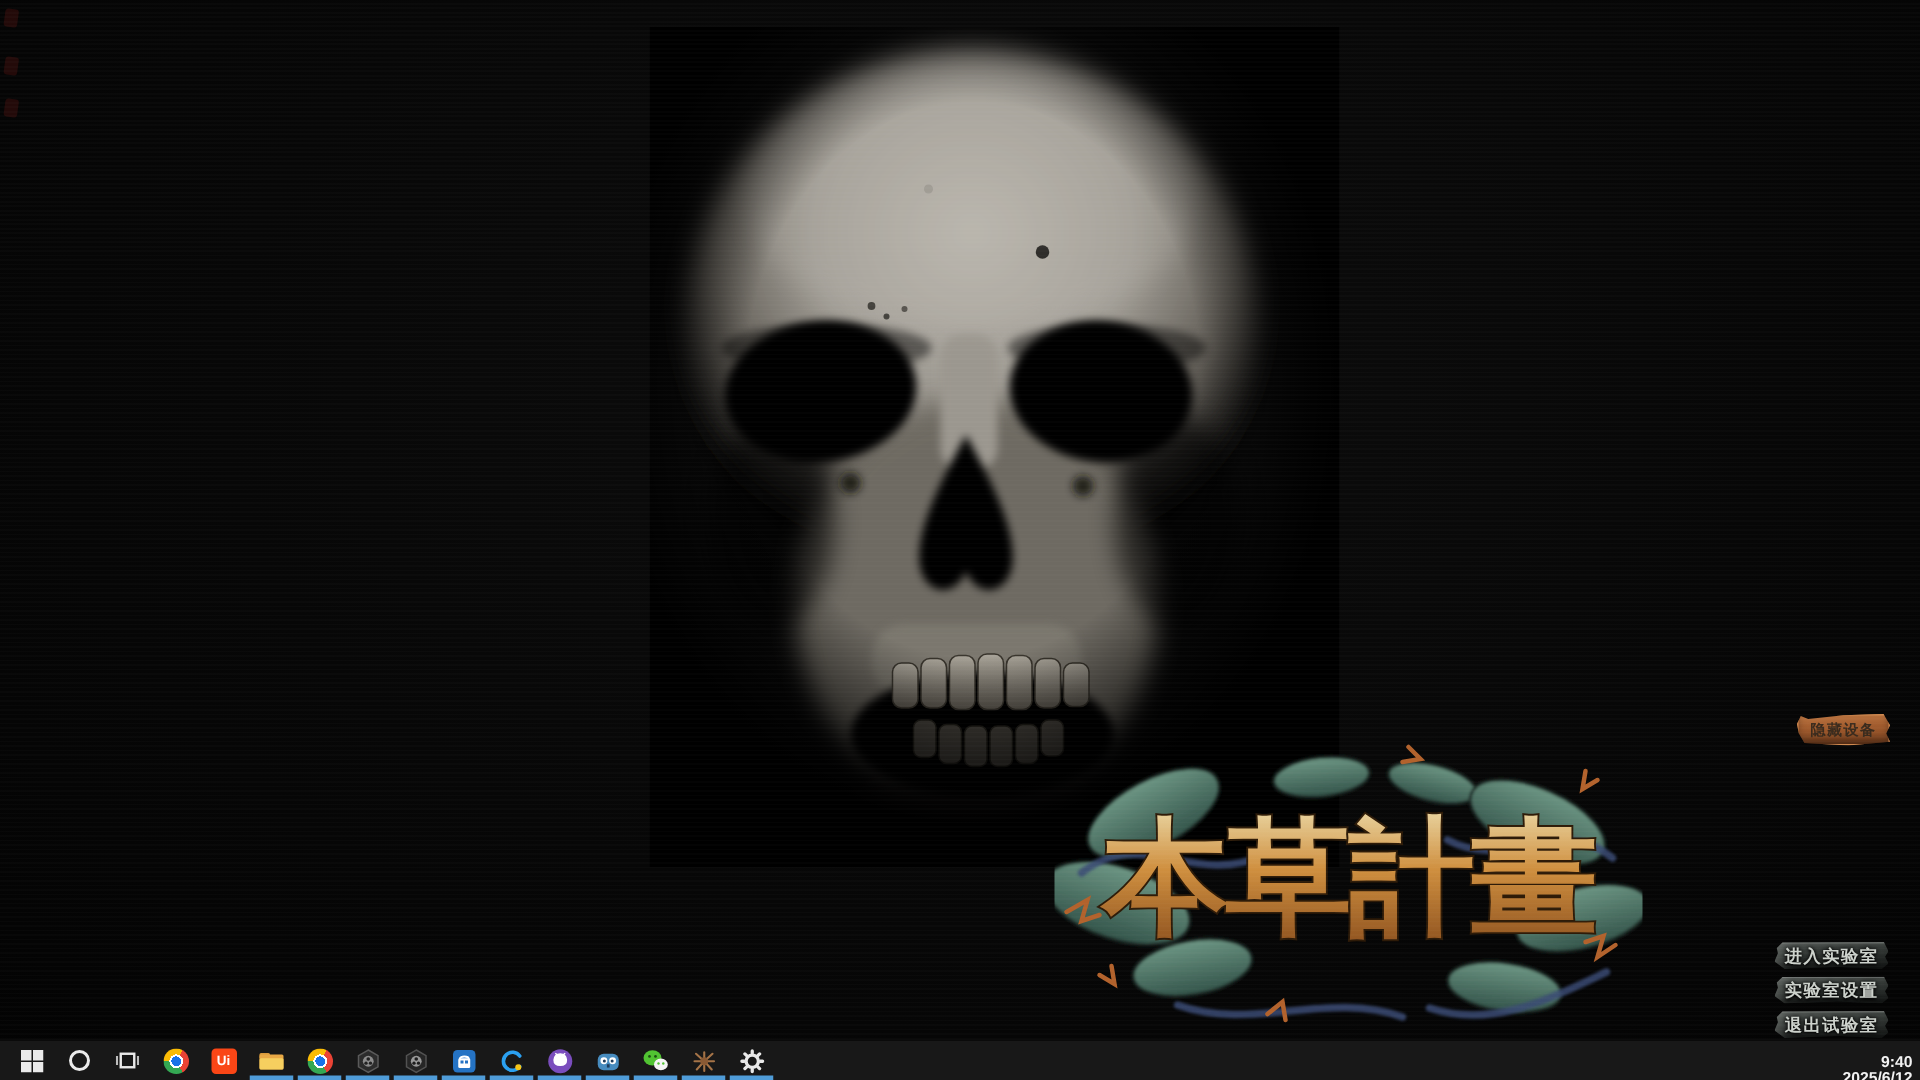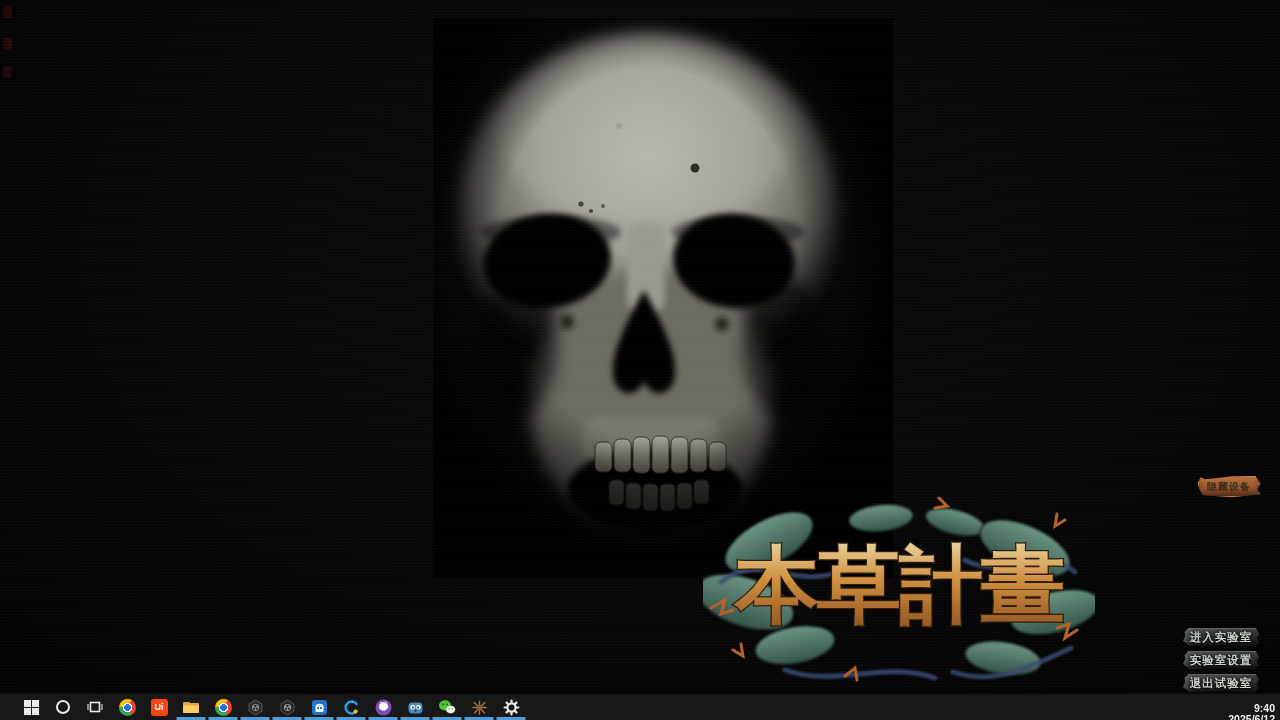--- a/index.html
+++ b/index.html
@@ -51,21 +51,21 @@
   #btnEnter{top:628px}
   #btnSettings{top:651px}
   #btnExit{top:674px}
 
   
   #taskbar{
     position:absolute;left:0;bottom:0;width:1280px;height:26px;z-index:10;
     background:#181818;border-top:1px solid #0a0a0a;
     display:flex;align-items:stretch;
   }
-  #taskbar .icons{display:flex;align-items:stretch;padding-left:5px;margin-left:10px;}
+  #taskbar .icons{display:flex;align-items:stretch;padding-left:5px;}
   .tb-slot{
     position:relative;width:32px;display:flex;align-items:center;justify-content:center;cursor:pointer;
   }
   .tb-slot .ind{
     display:none;position:absolute;bottom:0;left:50%;transform:translateX(-50%);
     width:29px;height:3px;background:#4f9cd8;
   }
   .tb-slot.running .ind{display:block;}
   .tb-glyph-ui{
     width:17px;height:17px;border-radius:3px;background:#fa4616;color:#fff;

